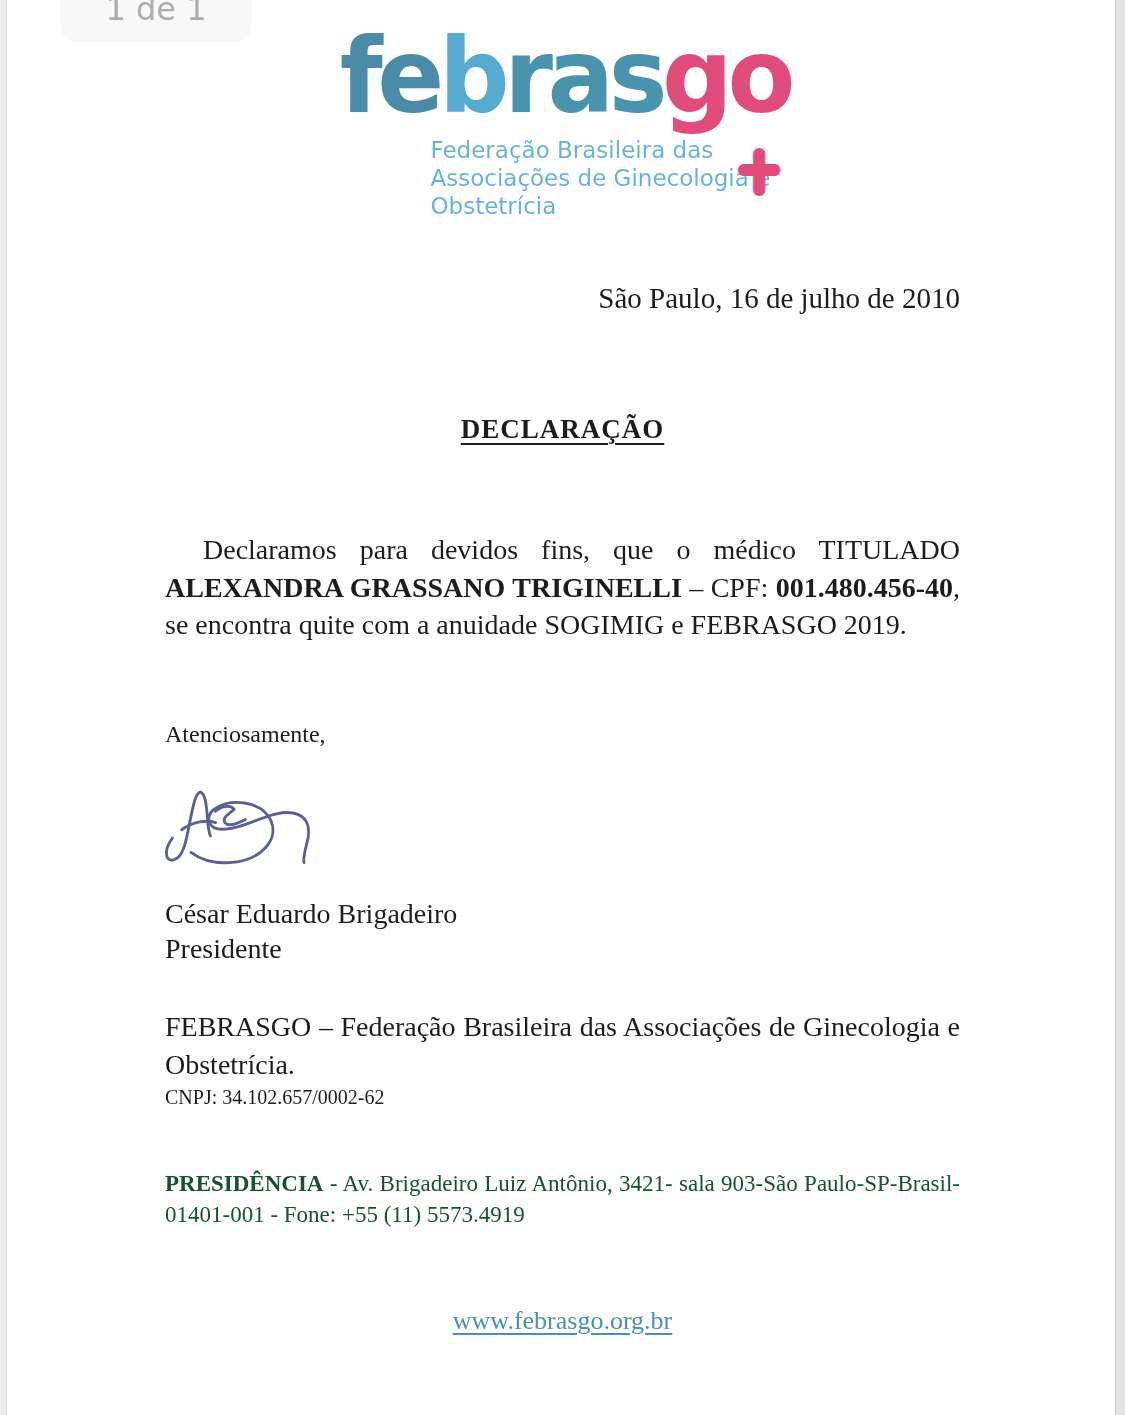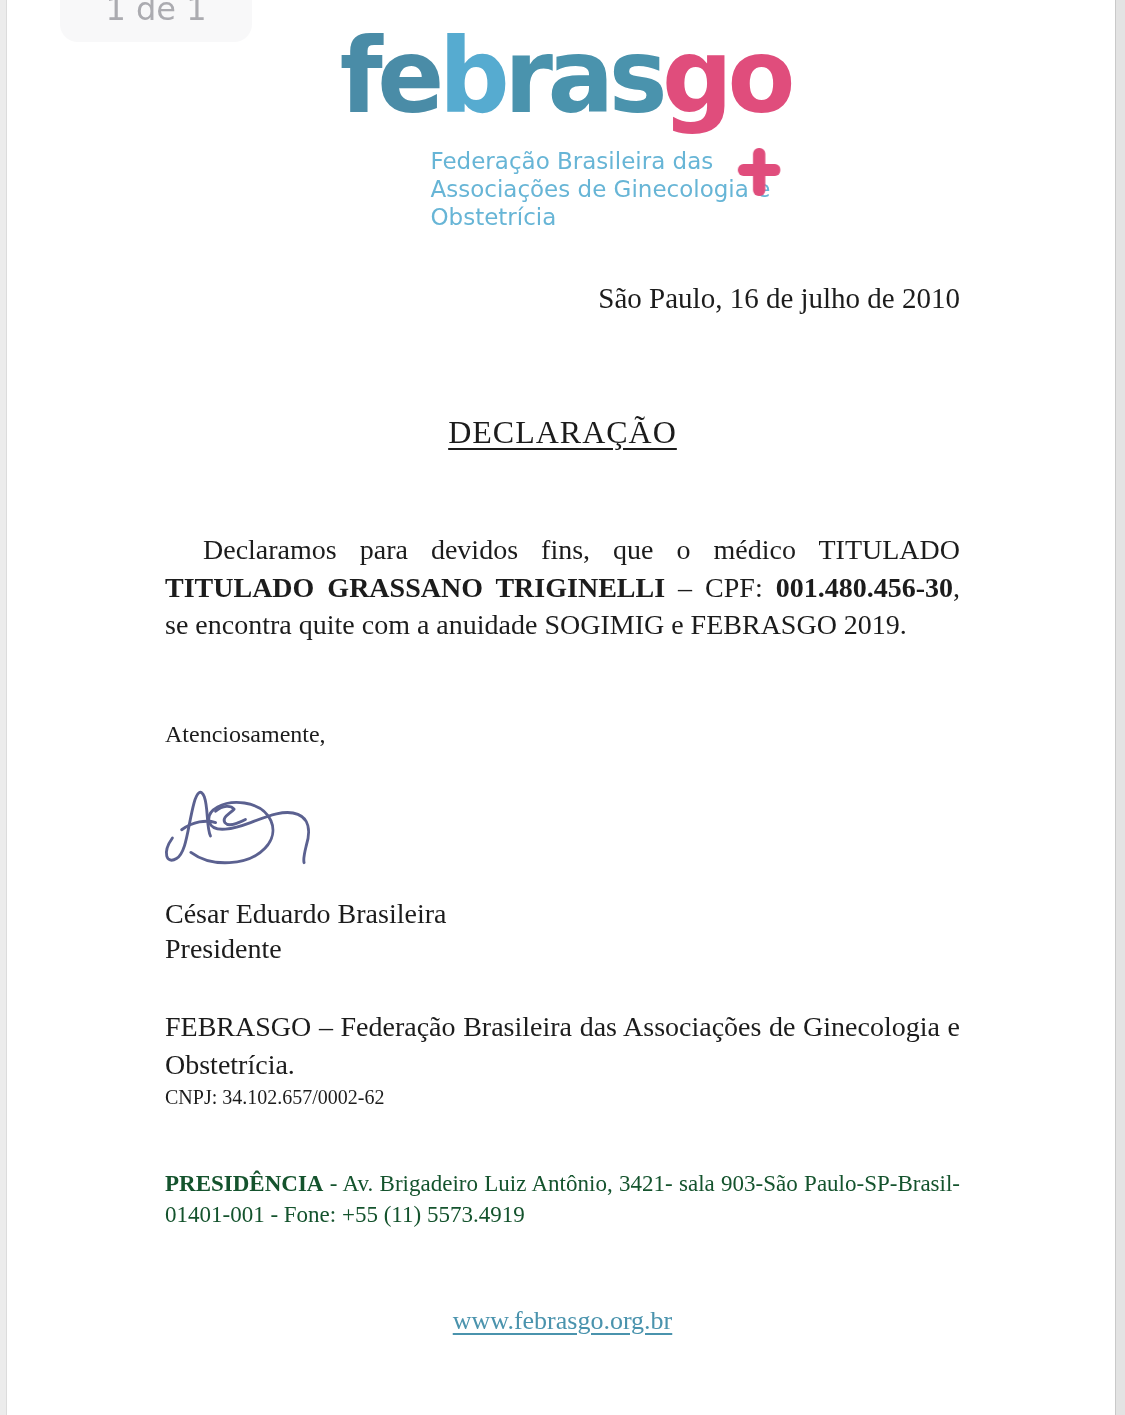--- a/index.html
+++ b/index.html
@@ -41,32 +41,32 @@
   .female-cross { position:absolute; left:50%; bottom:-34px; width:0; height:0; }
   .female-cross .bar-v {
     position:absolute; left:-6px; top:-14px; width:13px; height:48px;
     background:#e04d7c; border-radius:6px;
   }
   .female-cross .bar-h {
     position:absolute; left:-22px; top:2px; width:45px; height:12px;
     background:#e04d7c; border-radius:6px;
   }
   .tagline {
-    margin-top:19px; padding-left:103px;
+    margin-top:8px; padding-left:103px;
     font-family:"DejaVu Sans", sans-serif; font-size:23px; line-height:28px;
     color:#67b5d6;
   }
 
   
   .row { position:absolute; left:165px; width:795px; color:#1c1c1c; }
 
   .date-row   { top:282px; text-align:right; font-size:29px; }
   .title-row  { top:414px; text-align:center; }
   .title-row span {
-    font-size:32px; font-weight:normal; letter-spacing:1px;
+    font-size:27px; font-weight:bold; letter-spacing:1px;
     text-decoration:underline; text-underline-offset:5px; text-decoration-thickness:2px;
   }
   .body-row {
     top:531px; font-size:28px; line-height:37.5px;
     text-align:justify; text-indent:38px;
   }
   .closing-row { top:721px; font-size:24px; }
   .signature-wrap { position:absolute; top:766px; left:158px; width:180px; height:108px; }
   .signer-row { top:896px; font-size:28px; line-height:35px; }
   .org-row  { top:1008px; font-size:28px; line-height:38px; text-align:justify; }
@@ -106,38 +106,38 @@
     </div>
   </div>
 
   <div class="row date-row">São Paulo, 16 de julho de 2010</div>
 
   <div class="row title-row">
     <span>DECLARAÇÃO</span>
   </div>
 
   <div class="row body-row">
-    <span>Declaramos para devidos fins, que o médico TITULADO </span><b>TITULADO GRASSANO TRIGINELLI</b><span> – CPF: </span><b>001.480.456-30</b><span>, se encontra quite com a anuidade SOGIMIG e FEBRASGO 2019.</span>
+    <span>Declaramos para devidos fins, que o médico TITULADO </span><b>ALEXANDRA GRASSANO TRIGINELLI</b><span> – CPF: </span><b>001.480.456-40</b><span>, se encontra quite com a anuidade SOGIMIG e FEBRASGO 2019.</span>
   </div>
 
   <div class="row closing-row">Atenciosamente,</div>
 
   <div class="signature-wrap">
     <svg viewBox="0 0 175 105" width="180" height="108">
       <g fill="none" stroke="#5b6190" stroke-width="2.8" stroke-linecap="round" stroke-linejoin="round">
         <path d="M14,70 C4,84 8,96 18,90 C28,84 29,58 35,36 C38,25 42,22 45,30 C49,41 47,60 51,68"></path>
         <path d="M23,62 C34,54 47,52 56,55"></path>
         <path d="M56,44 C63,38 71,38 74,42 C69,47 62,50 65,55 C69,60 79,55 85,52"></path>
         <path d="M32,84 C52,99 88,97 104,80 C120,63 110,40 84,36 C64,33 46,43 50,55 C54,66 74,61 90,55 C108,48 124,42 136,47 C146,51 149,62 144,78 C142,86 141,90 142,94"></path>
       </g>
     </svg>
   </div>
 
   <div class="row signer-row">
-    <div>César Eduardo Brasileira</div>
+    <div>César Eduardo Brigadeiro</div>
     <div>Presidente</div>
   </div>
 
   <div class="row org-row">FEBRASGO – Federação Brasileira das Associações de Ginecologia e Obstetrícia.</div>
   <div class="row cnpj-row">CNPJ: 34.102.657/0002-62</div>
 
   <div class="row footer-block presidency-row">
     <b>PRESIDÊNCIA</b><span> - Av. Brigadeiro Luiz Antônio, 3421- sala 903-São Paulo-SP-Brasil- 01401-001 - Fone: +55 (11) 5573.4919</span>
   </div>
 

